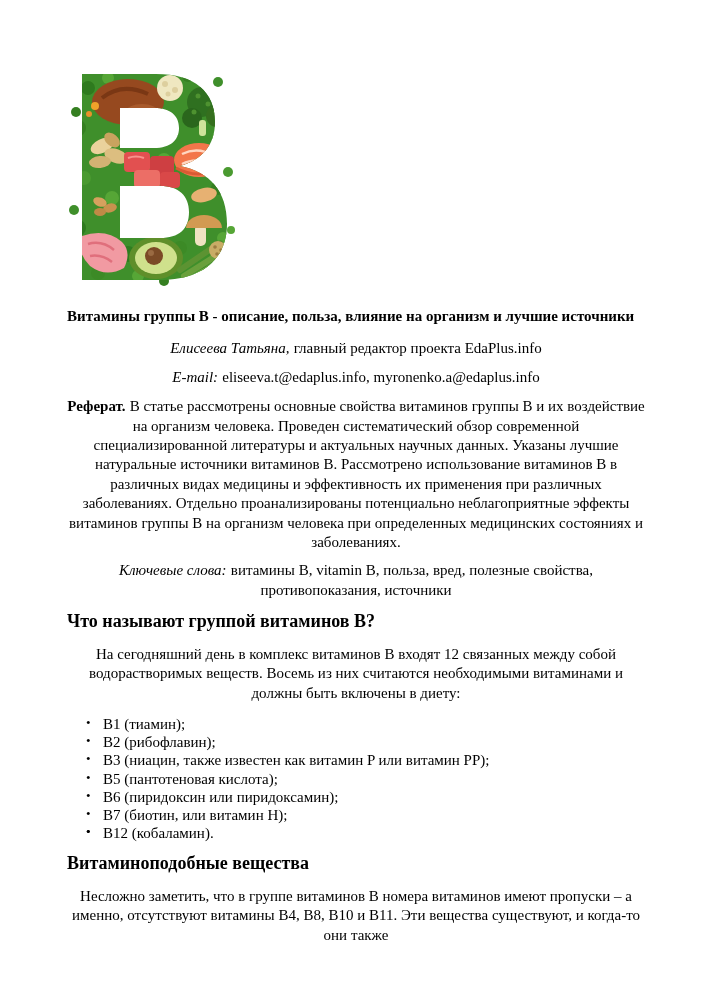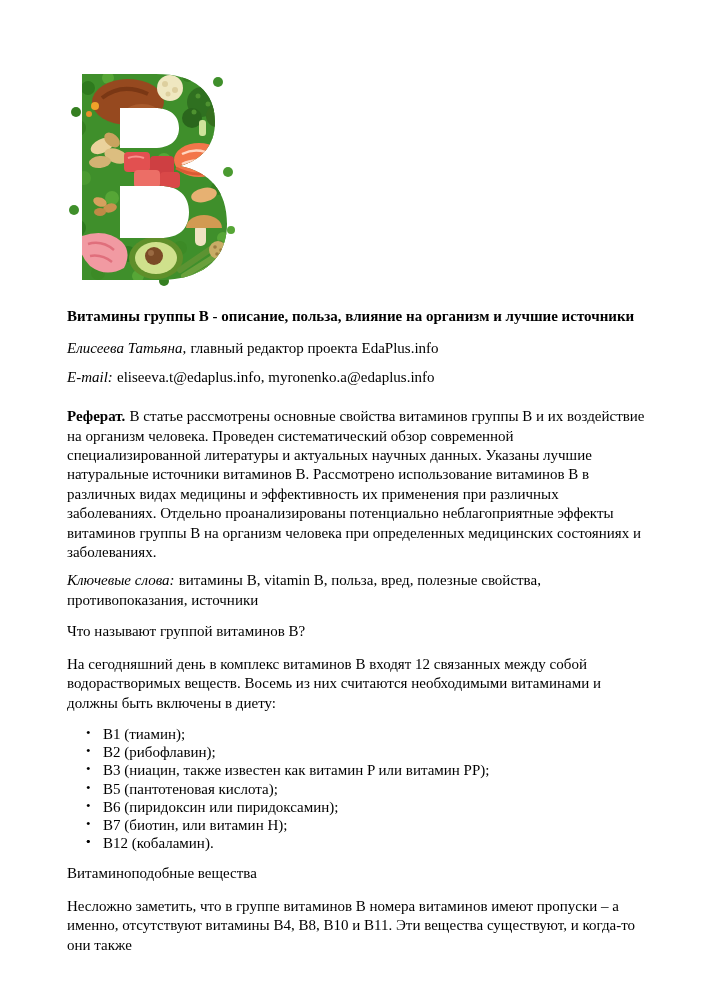--- a/index.html
+++ b/index.html
@@ -34,29 +34,29 @@
     width: 578px;
     font-size: 15px;
     line-height: 19.4px;
   }
   h1.title {
     font-size: 15px;
     line-height: 19.4px;
     font-weight: bold;
     margin: 2px 0 13px 0;
   }
-  p { margin: 0 0 9px 0; }
-  p.tight { margin-bottom: 20px; }
+  p { margin: 0 0 9px 0; text-align: center; }
+  p.tight { margin-bottom: 10px; }
   .it { font-style: italic; }
   .lbl { margin-right: 0.28em; }
   b.lbl { font-weight: bold; }
   h2.section-heading {
-    font-size: 15px;
+    font-size: 18px;
     line-height: 19.4px;
-    font-weight: normal;
+    font-weight: bold;
     margin: 12px 0 13px 0;
   }
   ul.vitamin-list {
     list-style: none;
     margin: 12px 0 9px 0;
     padding: 0;
   }
   ul.vitamin-list li {
     position: relative;
     padding-left: 36px;

